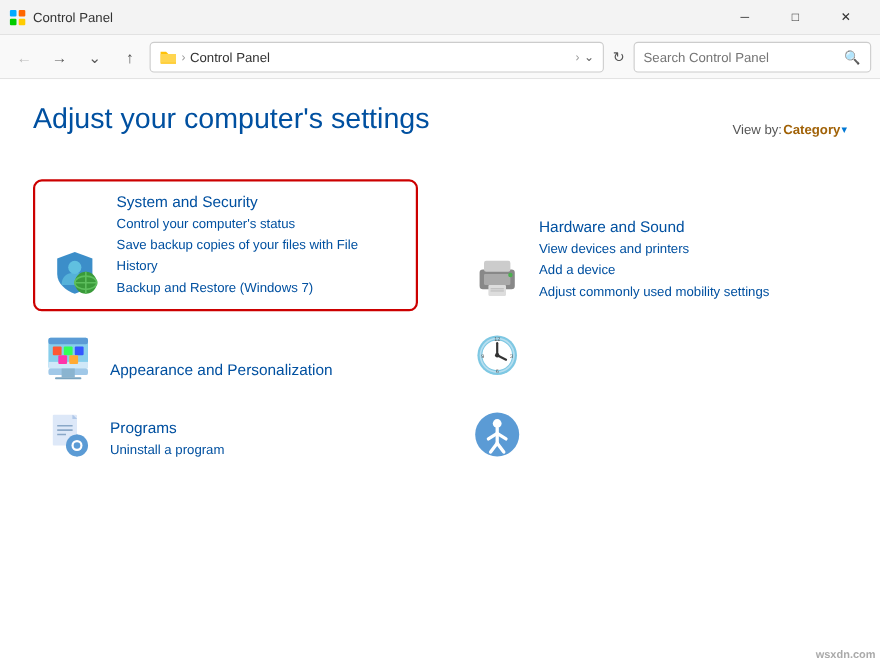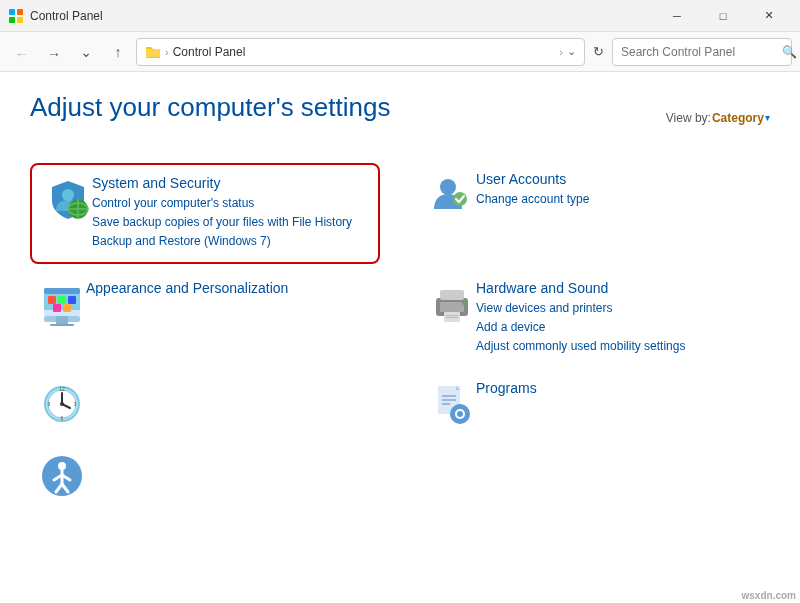--- a/index.html
+++ b/index.html
@@ -106,21 +106,21 @@
     .address-chevron { color: #666; font-size: 11px; cursor: pointer; }
     .address-refresh { color: #555; font-size: 13px; cursor: pointer; padding: 0 4px; }
     .search-box {
       display: flex;
       align-items: center;
       background: #fff;
       border: 1px solid #ccc;
       border-radius: 4px;
       height: 28px;
       padding: 0 8px;
-      width: 180px;
+      width: 216px;
       gap: 6px;
     }
     .search-box input {
       border: none;
       outline: none;
       font-size: 12px;
       color: #333;
       flex: 1;
       background: transparent;
     }
@@ -142,22 +142,22 @@
     }
 
     .categories-grid {
       display: grid;
       grid-template-columns: 1fr 1fr;
       gap: 8px 40px;
     }
 
     .category-item {
       display: flex;
-      align-items: flex-start;
-      gap: 0;
+      align-items: flex-end;
+      gap: 14px;
       padding: 8px;
       border-radius: 4px;
       cursor: pointer;
     }
 
     .category-item.highlighted {
       border: 2px solid #cc0000;
       border-radius: 8px;
       background: #fff;
       padding: 10px 12px;
@@ -272,76 +272,62 @@
         </svg>
       </div>
       <div class="cat-content">
         <div class="cat-title">System and Security</div>
         <a class="cat-link">Control your computer's status</a>
         <a class="cat-link">Save backup copies of your files with File History</a>
         <a class="cat-link">Backup and Restore (Windows 7)</a>
       </div>
     </div>
 
-    <div class="category-item">
-      <div class="cat-icon">
-        <svg width="44" height="44" viewBox="0 0 44 44">
-          <circle cx="18" cy="14" r="8" fill="#5b9bd5"></circle>
-          <path d="M4 36 C4 26 10 21 18 21 C26 21 32 26 32 36" fill="#5b9bd5"></path>
-          <circle cx="30" cy="26" r="7" fill="#70b870"></circle>
-          <path d="M26 26 L29 29 L34 23" stroke="white" stroke-width="2" fill="none" stroke-linecap="round"></path>
-        </svg>
-      </div>
-      <div class="cat-content">
-        <div class="cat-title">User Accounts</div>
-        <a class="cat-link">Change account type</a>
-      </div>
-    </div>
-
-
-    <div class="category-item">
-      <div class="cat-icon">
-        <svg width="44" height="44" viewBox="0 0 44 44">
-          <rect x="4" y="6" width="36" height="28" rx="2" fill="#87ceeb"></rect>
-          <rect x="4" y="6" width="36" height="6" rx="2" fill="#5b9bd5"></rect>
-          <rect x="4" y="28" width="36" height="6" fill="#d0e8f8"></rect>
-          <rect x="4" y="34" width="36" height="6" rx="2" fill="#a0c8e8"></rect>
-          <rect x="16" y="34" width="12" height="8" fill="#8ab4d0"></rect>
-          <rect x="10" y="42" width="24" height="2" rx="1" fill="#7aa4c0"></rect>
-
-          <rect x="8" y="14" width="8" height="8" fill="#ff5733" rx="1"></rect>
-          <rect x="18" y="14" width="8" height="8" fill="#33ff57" rx="1"></rect>
-          <rect x="28" y="14" width="8" height="8" fill="#3357ff" rx="1"></rect>
-          <rect x="13" y="22" width="8" height="8" fill="#ff33aa" rx="1"></rect>
-          <rect x="23" y="22" width="8" height="8" fill="#ffaa33" rx="1"></rect>
-        </svg>
-      </div>
-      <div class="cat-content">
-        <div class="cat-title">Appearance and Personalization</div>
-      </div>
-    </div>
+
 
     <div class="category-item">
       <div class="cat-icon">
         <svg width="44" height="44" viewBox="0 0 44 44">
 
           <rect x="6" y="16" width="32" height="18" rx="3" fill="#888"></rect>
           <rect x="10" y="20" width="24" height="10" rx="1" fill="#aaa"></rect>
           <rect x="10" y="8" width="24" height="10" rx="2" fill="#ccc"></rect>
           <rect x="14" y="30" width="16" height="10" rx="1" fill="#ddd"></rect>
           <rect x="16" y="33" width="12" height="1" fill="#bbb"></rect>
           <rect x="16" y="35" width="12" height="1" fill="#bbb"></rect>
           <circle cx="34" cy="21" r="2" fill="#4caf50"></circle>
         </svg>
       </div>
       <div class="cat-content">
         <div class="cat-title">Hardware and Sound</div>
         <a class="cat-link">View devices and printers</a>
         <a class="cat-link">Add a device</a>
         <a class="cat-link">Adjust commonly used mobility settings</a>
+      </div>
+    </div>
+
+    <div class="category-item">
+      <div class="cat-icon">
+        <svg width="44" height="44" viewBox="0 0 44 44">
+          <rect x="4" y="6" width="36" height="28" rx="2" fill="#87ceeb"></rect>
+          <rect x="4" y="6" width="36" height="6" rx="2" fill="#5b9bd5"></rect>
+          <rect x="4" y="28" width="36" height="6" fill="#d0e8f8"></rect>
+          <rect x="4" y="34" width="36" height="6" rx="2" fill="#a0c8e8"></rect>
+          <rect x="16" y="34" width="12" height="8" fill="#8ab4d0"></rect>
+          <rect x="10" y="42" width="24" height="2" rx="1" fill="#7aa4c0"></rect>
+
+          <rect x="8" y="14" width="8" height="8" fill="#ff5733" rx="1"></rect>
+          <rect x="18" y="14" width="8" height="8" fill="#33ff57" rx="1"></rect>
+          <rect x="28" y="14" width="8" height="8" fill="#3357ff" rx="1"></rect>
+          <rect x="13" y="22" width="8" height="8" fill="#ff33aa" rx="1"></rect>
+          <rect x="23" y="22" width="8" height="8" fill="#ffaa33" rx="1"></rect>
+        </svg>
+      </div>
+      <div class="cat-content">
+        <div class="cat-title">Appearance and Personalization</div>
       </div>
     </div>
 
     <div class="category-item">
       <div class="cat-icon">
         <svg width="44" height="44" viewBox="0 0 44 44">
           <circle cx="22" cy="22" r="18" fill="#7ec8e3"></circle>
           <circle cx="22" cy="22" r="16" fill="#b8dff0"></circle>
           <circle cx="22" cy="22" r="14" fill="white" stroke="#7ec8e3" stroke-width="1"></circle>
           <line x1="22" y1="22" x2="22" y2="11" stroke="#333" stroke-width="2" stroke-linecap="round"></line>
@@ -371,20 +357,21 @@
           <circle cx="30" cy="32" r="3" fill="#5b9bd5"></circle>
 
           <rect x="29" y="22" width="2" height="4" rx="1" fill="#5b9bd5"></rect>
           <rect x="29" y="38" width="2" height="4" rx="1" fill="#5b9bd5"></rect>
           <rect x="20" y="31" width="4" height="2" rx="1" fill="#5b9bd5"></rect>
           <rect x="36" y="31" width="4" height="2" rx="1" fill="#5b9bd5"></rect>
         </svg>
       </div>
       <div class="cat-content">
         <div class="cat-title">Programs</div>
+        <a class="cat-link">Uninstall a program</a>
       </div>
     </div>
 
     <div class="category-item">
       <div class="cat-icon">
         <svg width="44" height="44" viewBox="0 0 44 44">
           <circle cx="22" cy="22" r="20" fill="#5b9bd5"></circle>
 
           <circle cx="22" cy="12" r="4" fill="white"></circle>
           <line x1="22" y1="16" x2="22" y2="30" stroke="white" stroke-width="3" stroke-linecap="round"></line>

